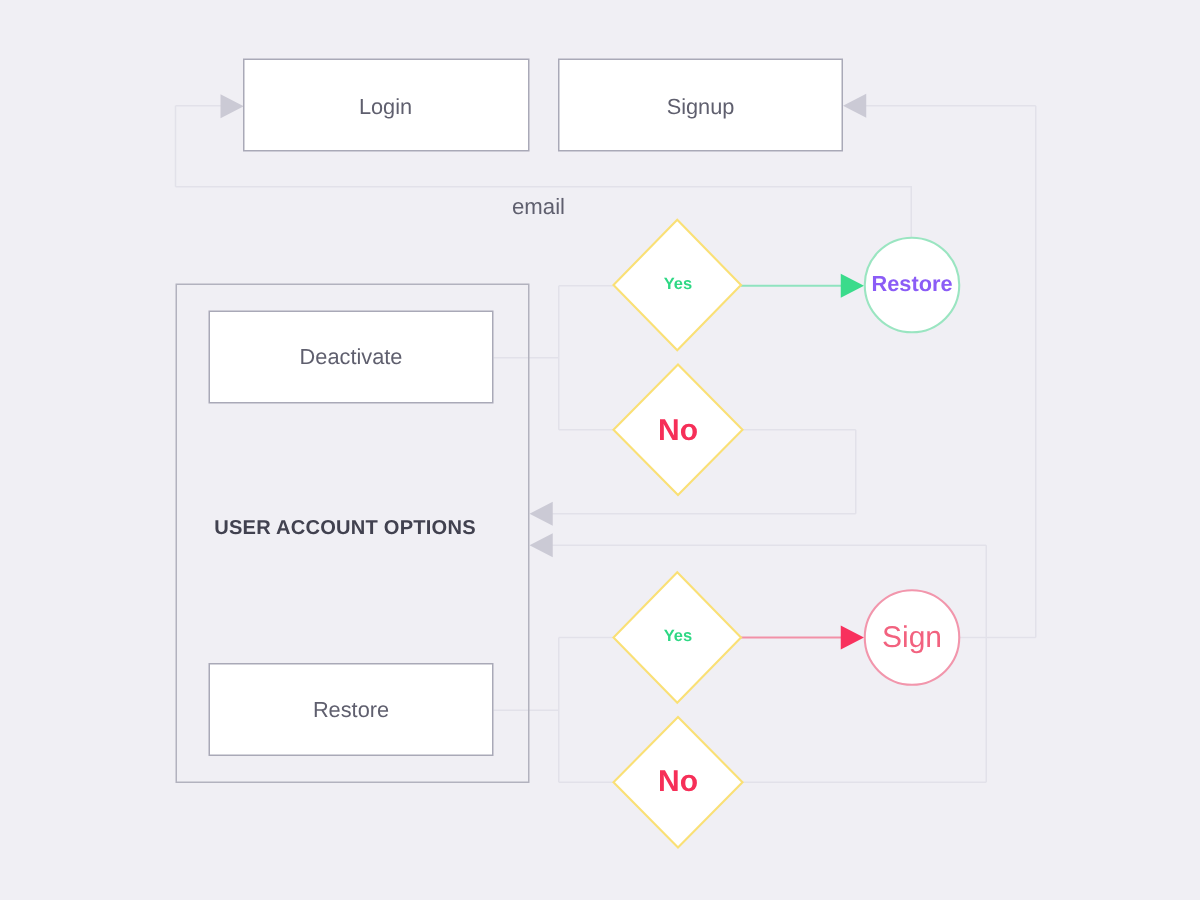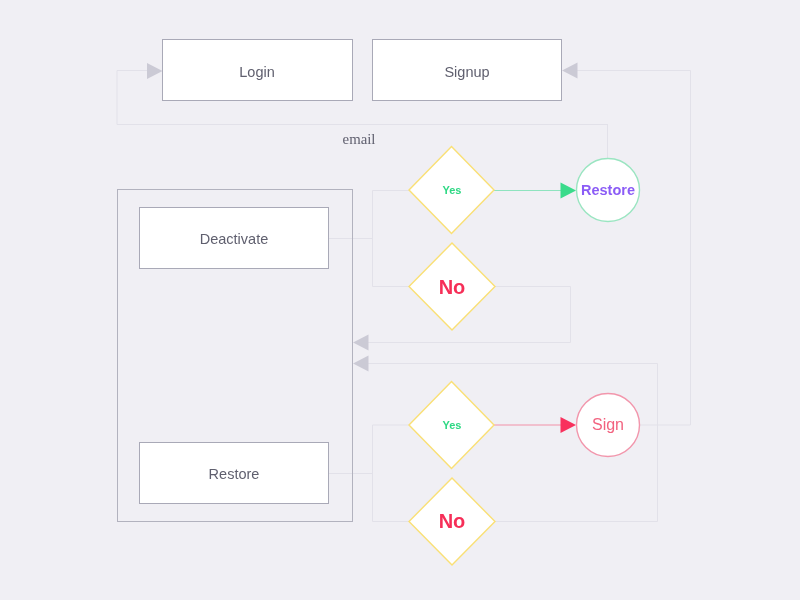--- a/index.html
+++ b/index.html
@@ -9,22 +9,22 @@
   #canvas{position:relative;width:800px;height:600px;background:#f0eff4;}
   svg.layer{position:absolute;left:0;top:0;width:800px;height:600px;
             shape-rendering:geometricPrecision;}
   .lbl{position:absolute;white-space:nowrap;
        transform:translate(-50%,-50%) translateZ(0);line-height:1;}
   .lbl-box{font-size:14.5px;color:#5f5f6e;font-weight:400;}
   .lbl-group{font-size:13.4px;font-weight:700;color:#41414f;letter-spacing:.15px;}
   .lbl-yes{font-size:11px;font-weight:700;color:#2ed884;}
   .lbl-no{font-size:20px;font-weight:700;color:#f62f58;}
   .lbl-restore{font-size:14.5px;color:#8b5cf6;font-weight:bold;}
-  .lbl-sign{font-size:16px;color:#f2627f;}
-  .lbl-edge{font-size:14.8px;color:#5f5f6e;font-family:Liberation Serif, serif;}
+  .lbl-sign{font-size:20px;color:#f2627f;}
+  .lbl-edge{font-size:14.8px;color:#5f5f6e;}
 </style>
 </head>
 <body>
 
 <div id="canvas">
 
   <svg class="layer" viewBox="0 0 800 600">
     <g>
     <line x1="117" y1="124.5" x2="117" y2="70.5" stroke="#e2e1e9" stroke-width="1"></line>
     <line x1="117" y1="70.5" x2="155" y2="70.5" stroke="#e2e1e9" stroke-width="1"></line>
@@ -68,20 +68,21 @@
     <polygon points="452,243.0 495,286.5 452,330.0 409,286.5" fill="#ffffff" stroke="#fae075" stroke-width="1.4"></polygon>
     <polygon points="451.5,381.5 494.0,425 451.5,468.5 409.0,425" fill="#ffffff" stroke="#fae075" stroke-width="1.4"></polygon>
     <polygon points="452,478.0 495,521.5 452,565.0 409,521.5" fill="#ffffff" stroke="#fae075" stroke-width="1.4"></polygon>
     <circle cx="608" cy="190" r="31.5" fill="#ffffff" stroke="#9ae5c1" stroke-width="1.4"></circle>
     <circle cx="608" cy="425" r="31.5" fill="#ffffff" stroke="#f296ac" stroke-width="1.4"></circle>
     </g>
   </svg>
 
   <div class="lbl lbl-box" style="left:257px;top:72px">Login</div>
   <div class="lbl lbl-box" style="left:467px;top:72px">Signup</div>
+  <div class="lbl lbl-group" style="left:230px;top:352px">USER ACCOUNT OPTIONS</div>
   <div class="lbl lbl-box" style="left:234px;top:239px">Deactivate</div>
   <div class="lbl lbl-box" style="left:234px;top:474px">Restore</div>
   <div class="lbl lbl-yes" style="left:452px;top:189.5px">Yes</div>
   <div class="lbl lbl-no" style="left:452px;top:286.5px">No</div>
   <div class="lbl lbl-yes" style="left:452px;top:424.5px">Yes</div>
   <div class="lbl lbl-no" style="left:452px;top:521.0px">No</div>
   <div class="lbl lbl-restore" style="left:608px;top:190px">Restore</div>
   <div class="lbl lbl-sign" style="left:608px;top:425px">Sign</div>
   <div class="lbl lbl-edge" style="left:359px;top:138.5px">email</div>
 

